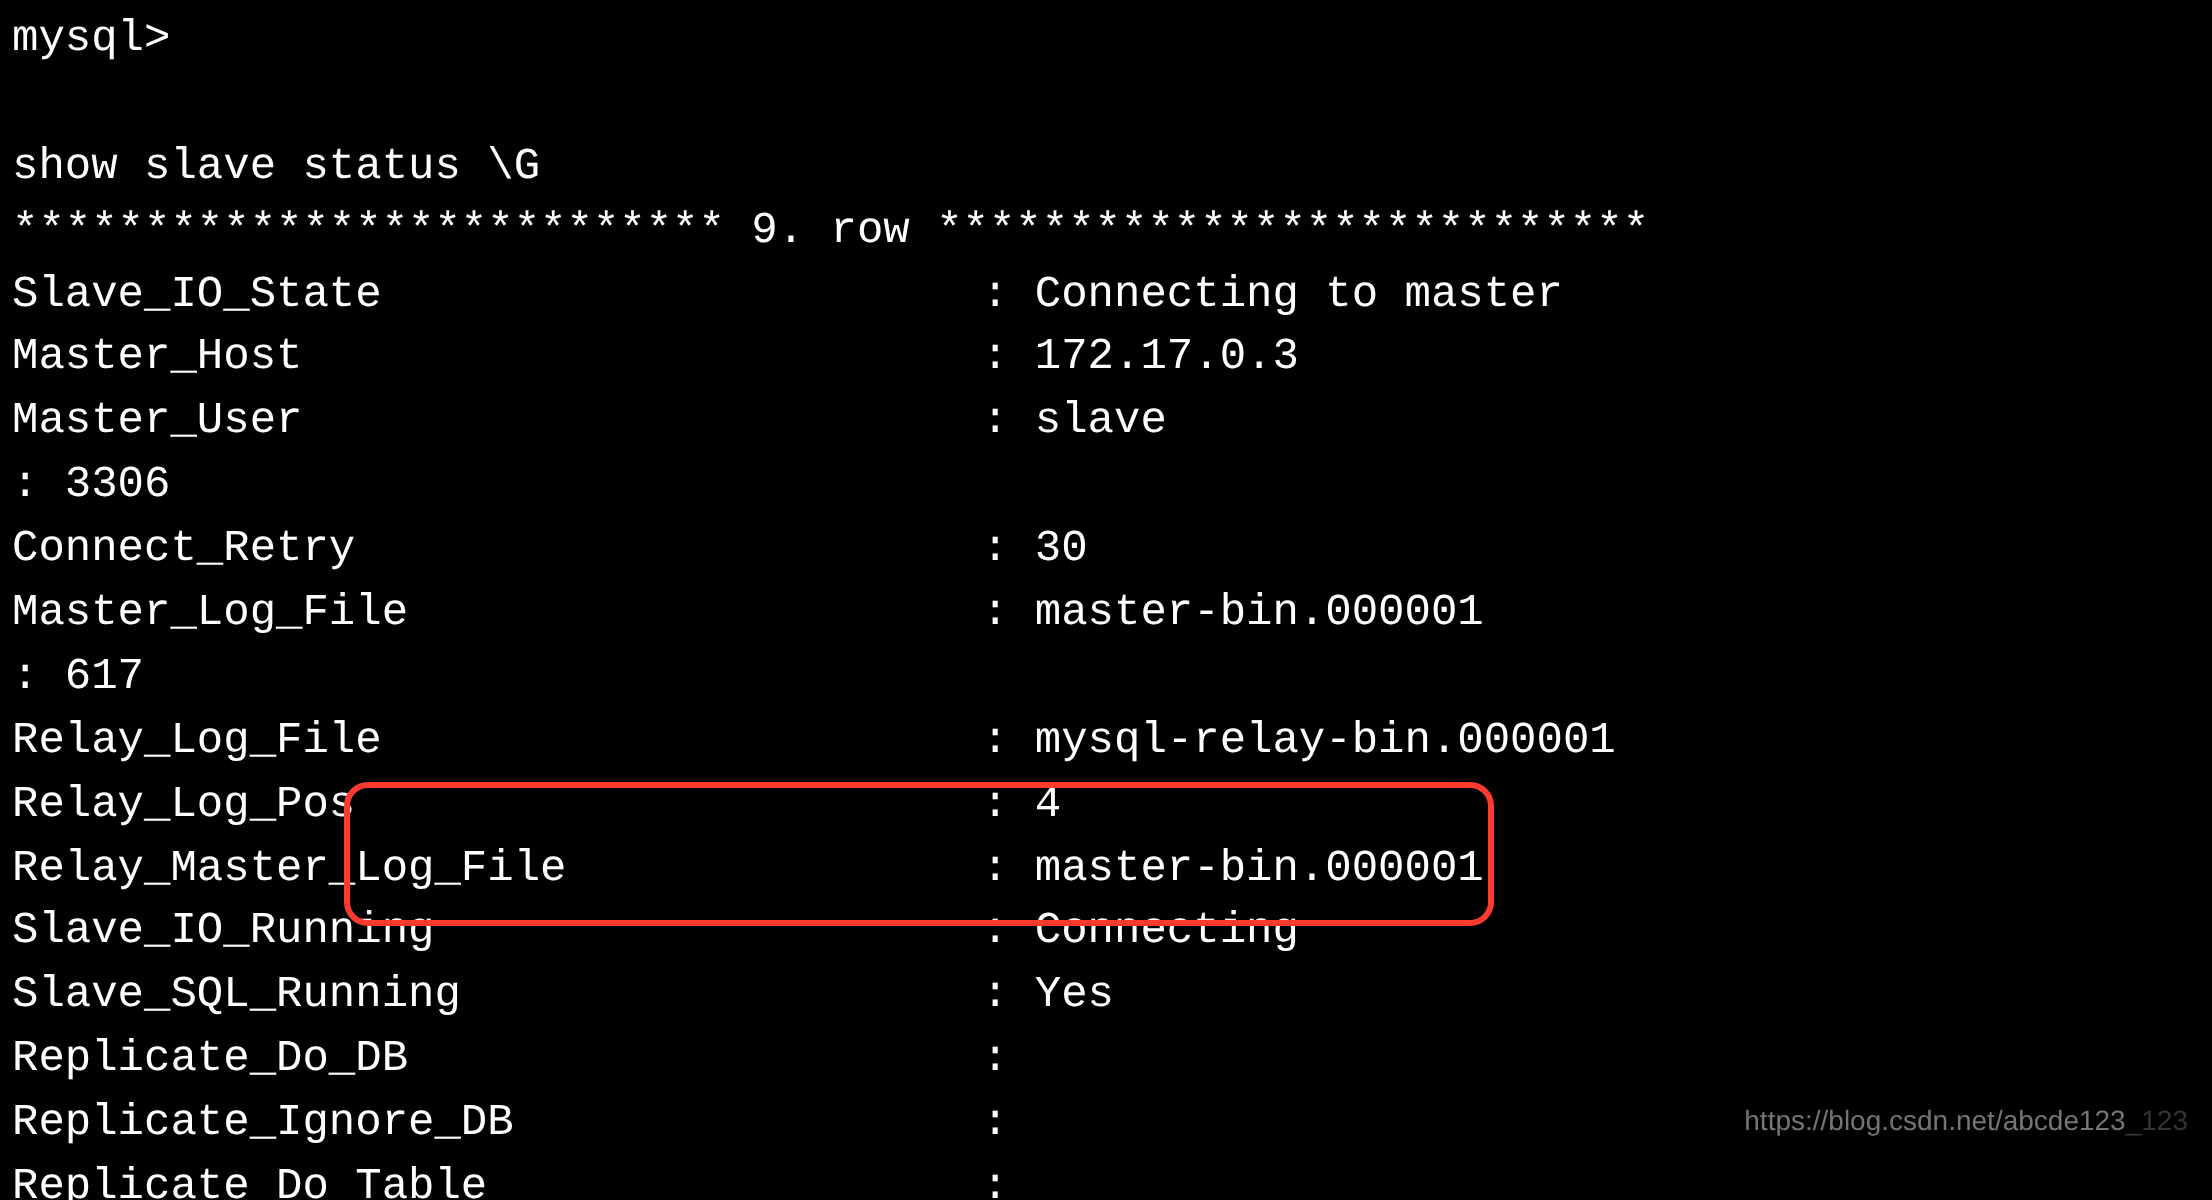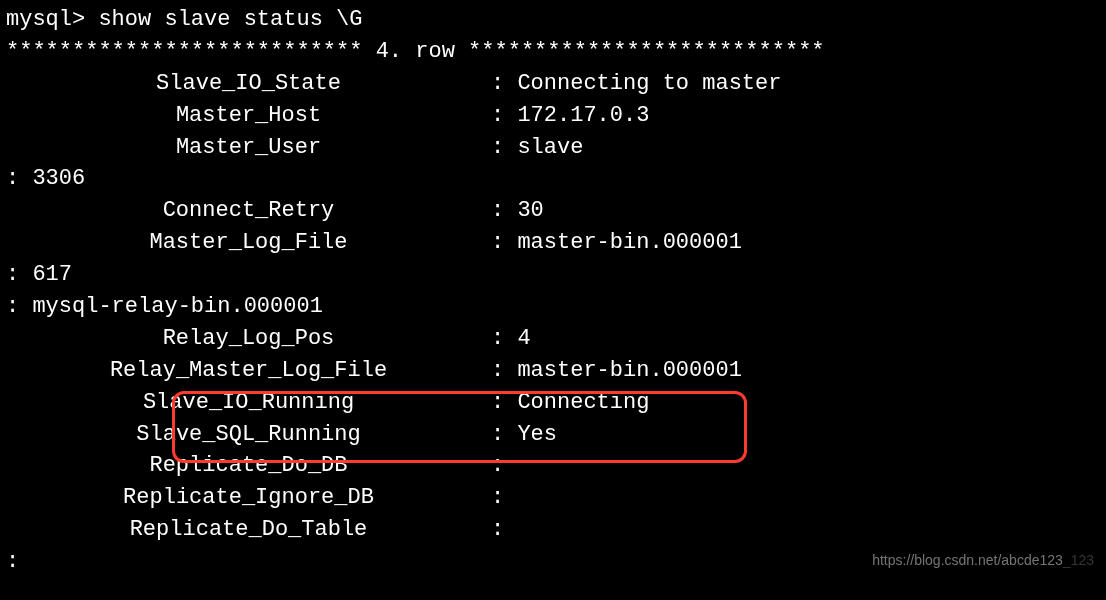--- a/index.html
+++ b/index.html
@@ -18,31 +18,32 @@
       height: 600px;
       overflow: hidden;
       position: relative;
     }
     .terminal-line {
       white-space: pre;
     }
     .prompt-line {
       display: flex;
       white-space: pre;
+      flex-direction: column;
     }
     .row-header {
       white-space: pre;
     }
     .kv-row {
       display: flex;
       white-space: pre;
     }
     .kv-key {
       width: 485px;
-      text-align: center;
+      text-align: left;
       flex-shrink: 0;
     }
     .kv-sep {
       flex-shrink: 0;
     }
     .kv-val {
       flex-shrink: 0;
     }
     .highlight-box {
       position: absolute;
@@ -68,31 +69,31 @@
       opacity: 0.45;
     }
   </style>
 </head>
 <body>
 
 <div class="prompt-line">
   <span>mysql&gt;</span><span> </span><span>show slave status \G</span>
 </div>
 
-<div class="terminal-line row-header">*************************** 4. row ***************************</div>
+<div class="terminal-line row-header">*************************** 9. row ***************************</div>
 
 <div id="fields-container">
     <div class="kv-row"><span class="kv-key">Slave_IO_State</span><span class="kv-sep">: </span><span class="kv-val">Connecting to master</span></div>
     <div class="kv-row"><span class="kv-key">Master_Host</span><span class="kv-sep">: </span><span class="kv-val">172.17.0.3</span></div>
     <div class="kv-row"><span class="kv-key">Master_User</span><span class="kv-sep">: </span><span class="kv-val">slave</span></div>
     <div class="kv-row"><span class="kv-sep">: </span><span class="kv-val">3306</span></div>
     <div class="kv-row"><span class="kv-key">Connect_Retry</span><span class="kv-sep">: </span><span class="kv-val">30</span></div>
     <div class="kv-row"><span class="kv-key">Master_Log_File</span><span class="kv-sep">: </span><span class="kv-val">master-bin.000001</span></div>
     <div class="kv-row"><span class="kv-sep">: </span><span class="kv-val">617</span></div>
-    <div class="kv-row"><span class="kv-sep">: </span><span class="kv-val">mysql-relay-bin.000001</span></div>
+    <div class="kv-row"><span class="kv-key">Relay_Log_File</span><span class="kv-sep">: </span><span class="kv-val">mysql-relay-bin.000001</span></div>
     <div class="kv-row"><span class="kv-key">Relay_Log_Pos</span><span class="kv-sep">: </span><span class="kv-val">4</span></div>
     <div class="kv-row"><span class="kv-key">Relay_Master_Log_File</span><span class="kv-sep">: </span><span class="kv-val">master-bin.000001</span></div>
     <div class="kv-row"><span class="kv-key">Slave_IO_Running</span><span class="kv-sep">: </span><span class="kv-val">Connecting</span></div>
     <div class="kv-row"><span class="kv-key">Slave_SQL_Running</span><span class="kv-sep">: </span><span class="kv-val">Yes</span></div>
     <div class="kv-row"><span class="kv-key">Replicate_Do_DB</span><span class="kv-sep">: </span><span class="kv-val"></span></div>
     <div class="kv-row"><span class="kv-key">Replicate_Ignore_DB</span><span class="kv-sep">: </span><span class="kv-val"></span></div>
     <div class="kv-row"><span class="kv-key">Replicate_Do_Table</span><span class="kv-sep">: </span><span class="kv-val"></span></div>
     <div class="kv-row"><span class="kv-sep">: </span><span class="kv-val"></span></div>
   </div>
 

